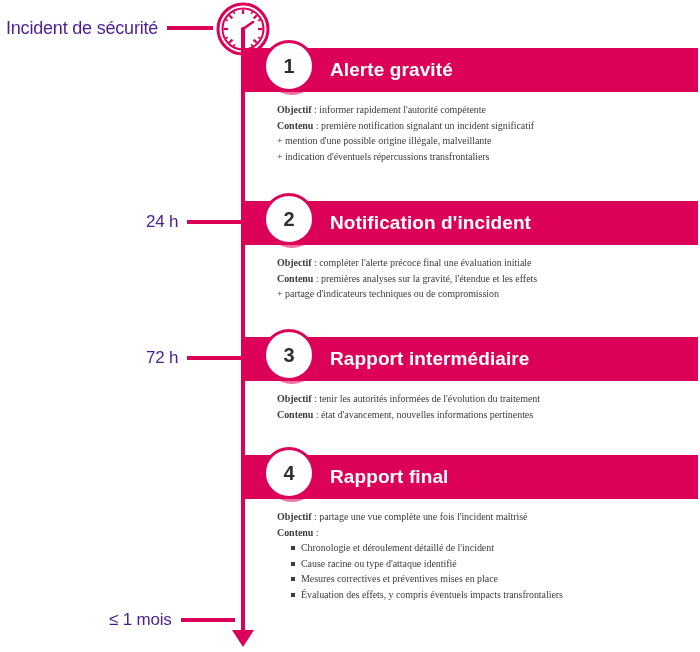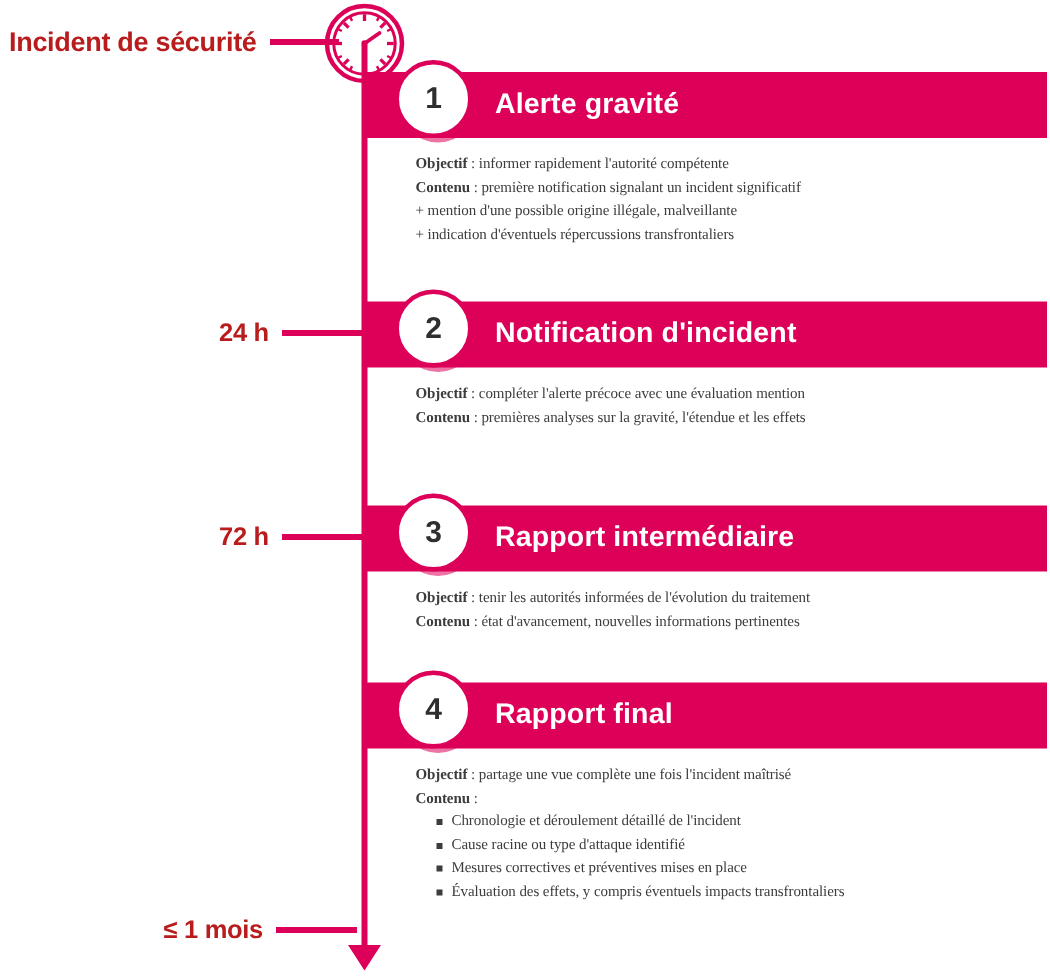--- a/index.html
+++ b/index.html
@@ -46,23 +46,23 @@
   }
 
   
   .time-marker {
     position: absolute;
     display: flex;
     align-items: center;
     height: 26px;
   }
   .time-marker .tm-label {
-    color: #b91c1c;
+    color: #4c1d95;
     font-size: 17px;
-    font-weight: bold;
+    font-weight: normal;
     white-space: nowrap;
     letter-spacing: -0.2px;
   }
   .time-marker .tm-line {
     height: 4px;
     background: #DD0059;
     margin-left: 9px;
   }
 
   #marker-incident {
@@ -223,22 +223,23 @@
     <div>+ indication d'éventuels répercussions transfrontaliers</div>
   </div>
 </div>
 
 <div class="step" id="step-2">
   <div class="step-bar">
     <div class="step-badge">2</div>
     <div class="step-title">Notification d'incident</div>
   </div>
   <div class="step-body">
-    <div><span class="lbl">Objectif</span><span> : compléter l'alerte précoce avec une évaluation mention</span></div>
+    <div><span class="lbl">Objectif</span><span> : compléter l'alerte précoce final une évaluation initiale</span></div>
     <div><span class="lbl">Contenu</span><span> : premières analyses sur la gravité, l'étendue et les effets</span></div>
+    <div>+ partage d'indicateurs techniques ou de compromission</div>
   </div>
 </div>
 
 <div class="step" id="step-3">
   <div class="step-bar">
     <div class="step-badge">3</div>
     <div class="step-title">Rapport intermédiaire</div>
   </div>
   <div class="step-body">
     <div><span class="lbl">Objectif</span><span> : tenir les autorités informées de l'évolution du traitement</span></div>

